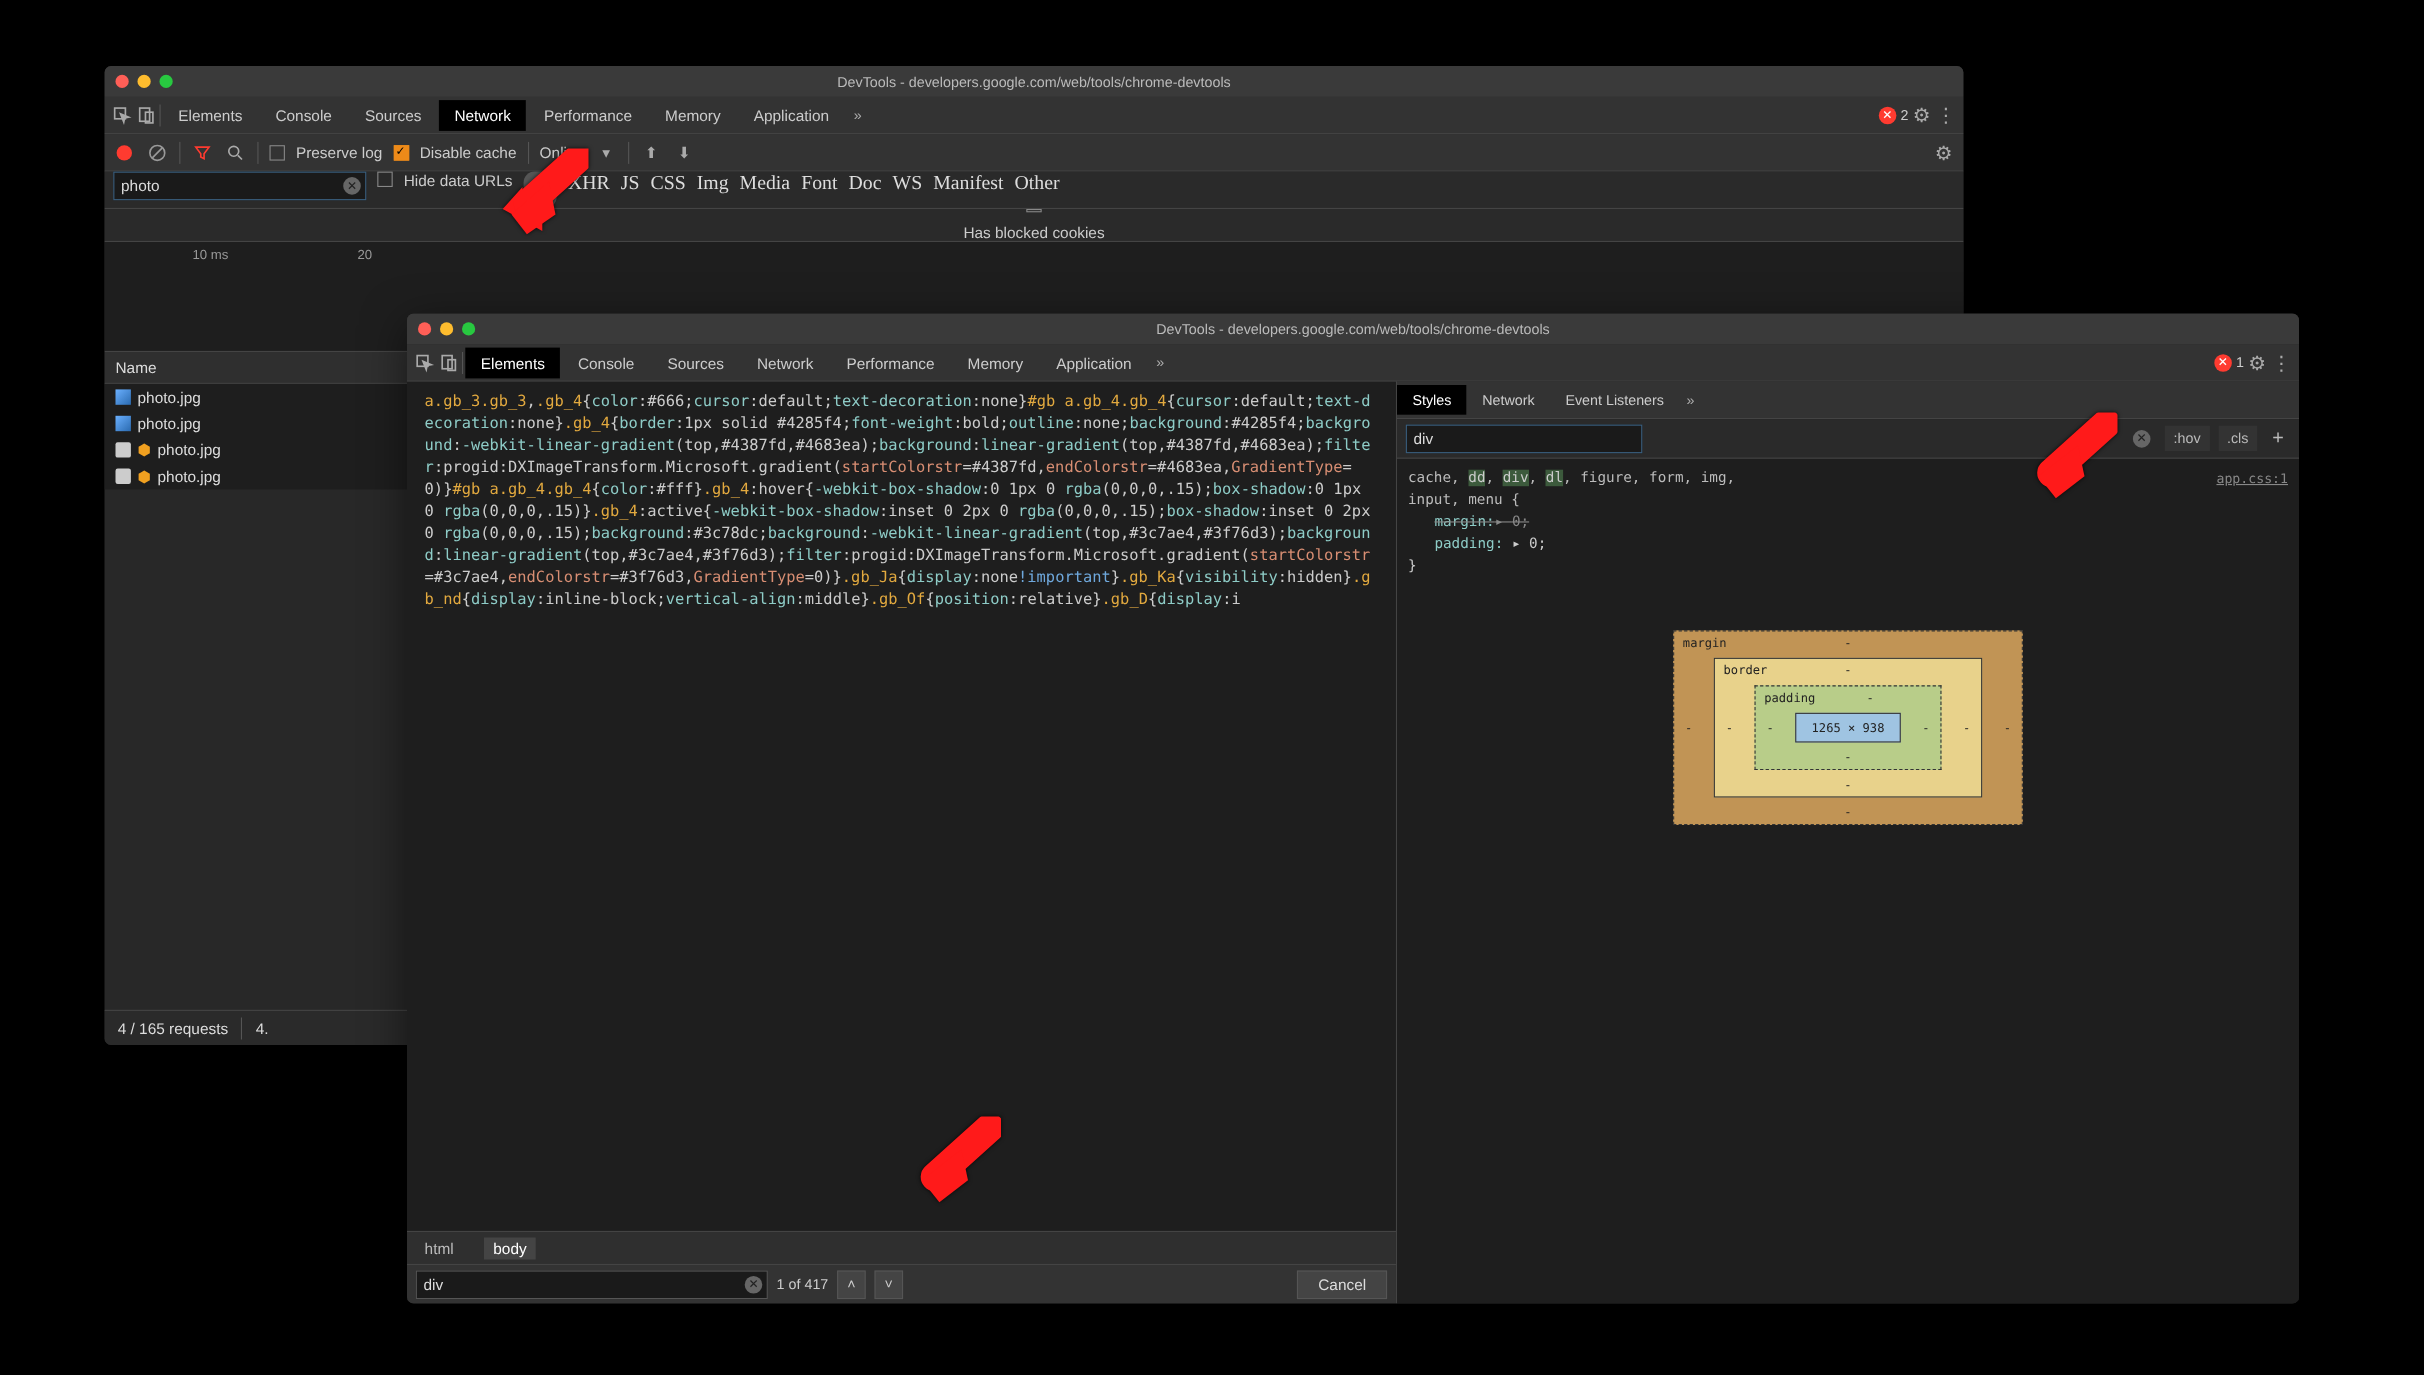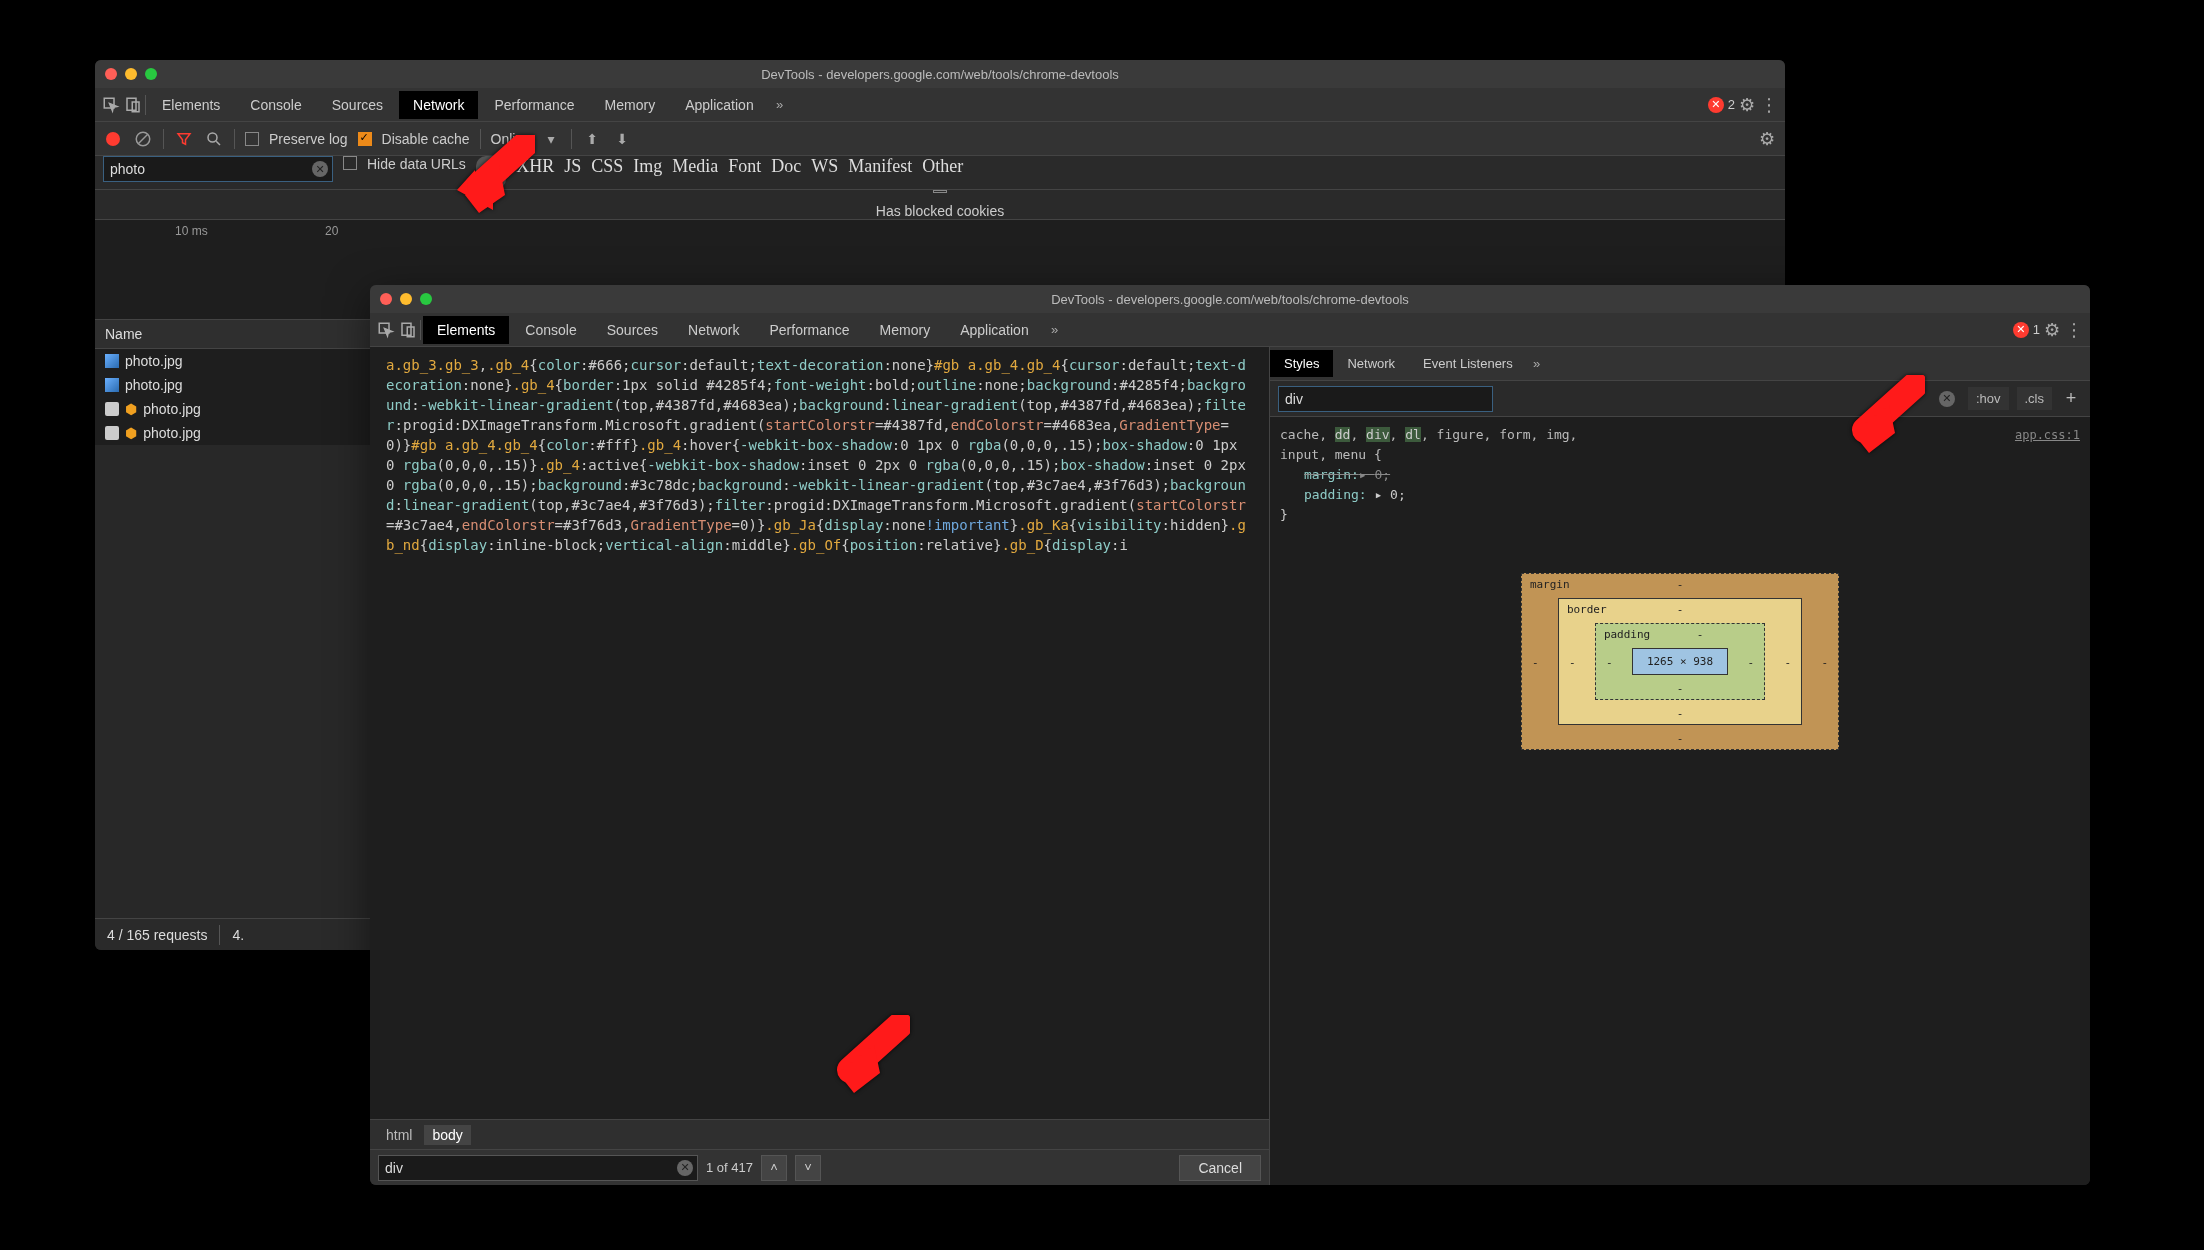--- a/index.html
+++ b/index.html
@@ -45,21 +45,21 @@
 .code { font-family: Menlo, Monaco, Consolas, monospace; font-size: 14px; line-height: 20px; padding: 8px 16px; background: #1e1e1e; white-space: pre-wrap; word-break: break-all; }
 .t-sel { color: #e2a93f; }
 .t-prop { color: #8eccc7; }
 .t-val { color: #ccc; }
 .t-func { color: #8eccc7; }
 .t-str { color: #d88e73; }
 .t-kw { color: #6fa8dc; }
 
 .crumbs { height: 30px; background: #2f2f2f; display: flex; align-items: center; padding: 0 8px; gap: 4px; border-top: 1px solid #444; }
 .crumb { padding: 2px 8px; color: #bbb; font-size: 14px; }
-.crumb.active { background: #444; color: #fff; }
+.crumb.active { background: #444; color: #fff; margin-left: 16px; }
 
 .findbar { height: 36px; background: #333; display: flex; align-items: center; padding: 0 8px; gap: 8px; border-top: 1px solid #444; }
 .find-input { background: #1a1a1a; border: 1px solid #555; color: #ddd; padding: 4px 26px 4px 6px; font-size: 14px; width: 300px; height: 26px; }
 .nav-btn { width: 26px; height: 26px; background: #444; border: 1px solid #555; display: flex; align-items: center; justify-content: center; color: #ccc; }
 .cancel-btn { padding: 4px 18px; background: #444; border: 1px solid #555; color: #ddd; font-size: 14px; }
 
 
 .styles-pane { background: #1e1e1e; }
 .sub-tabs { display: flex; align-items: center; height: 34px; background: #333; border-bottom: 1px solid #444; }
 .sub-tab { padding: 6px 14px; color: #ccc; }

